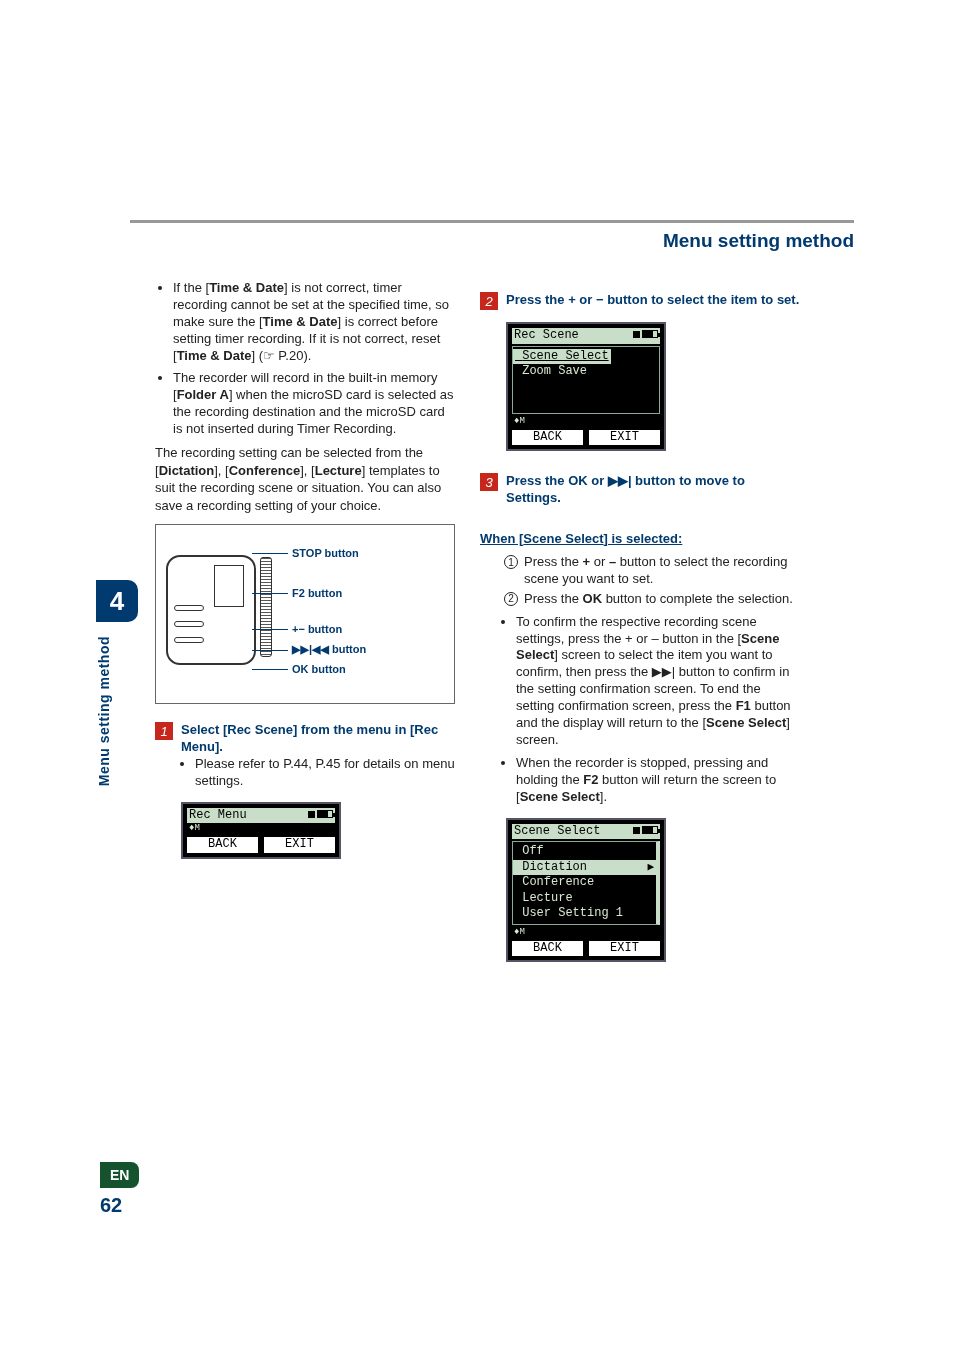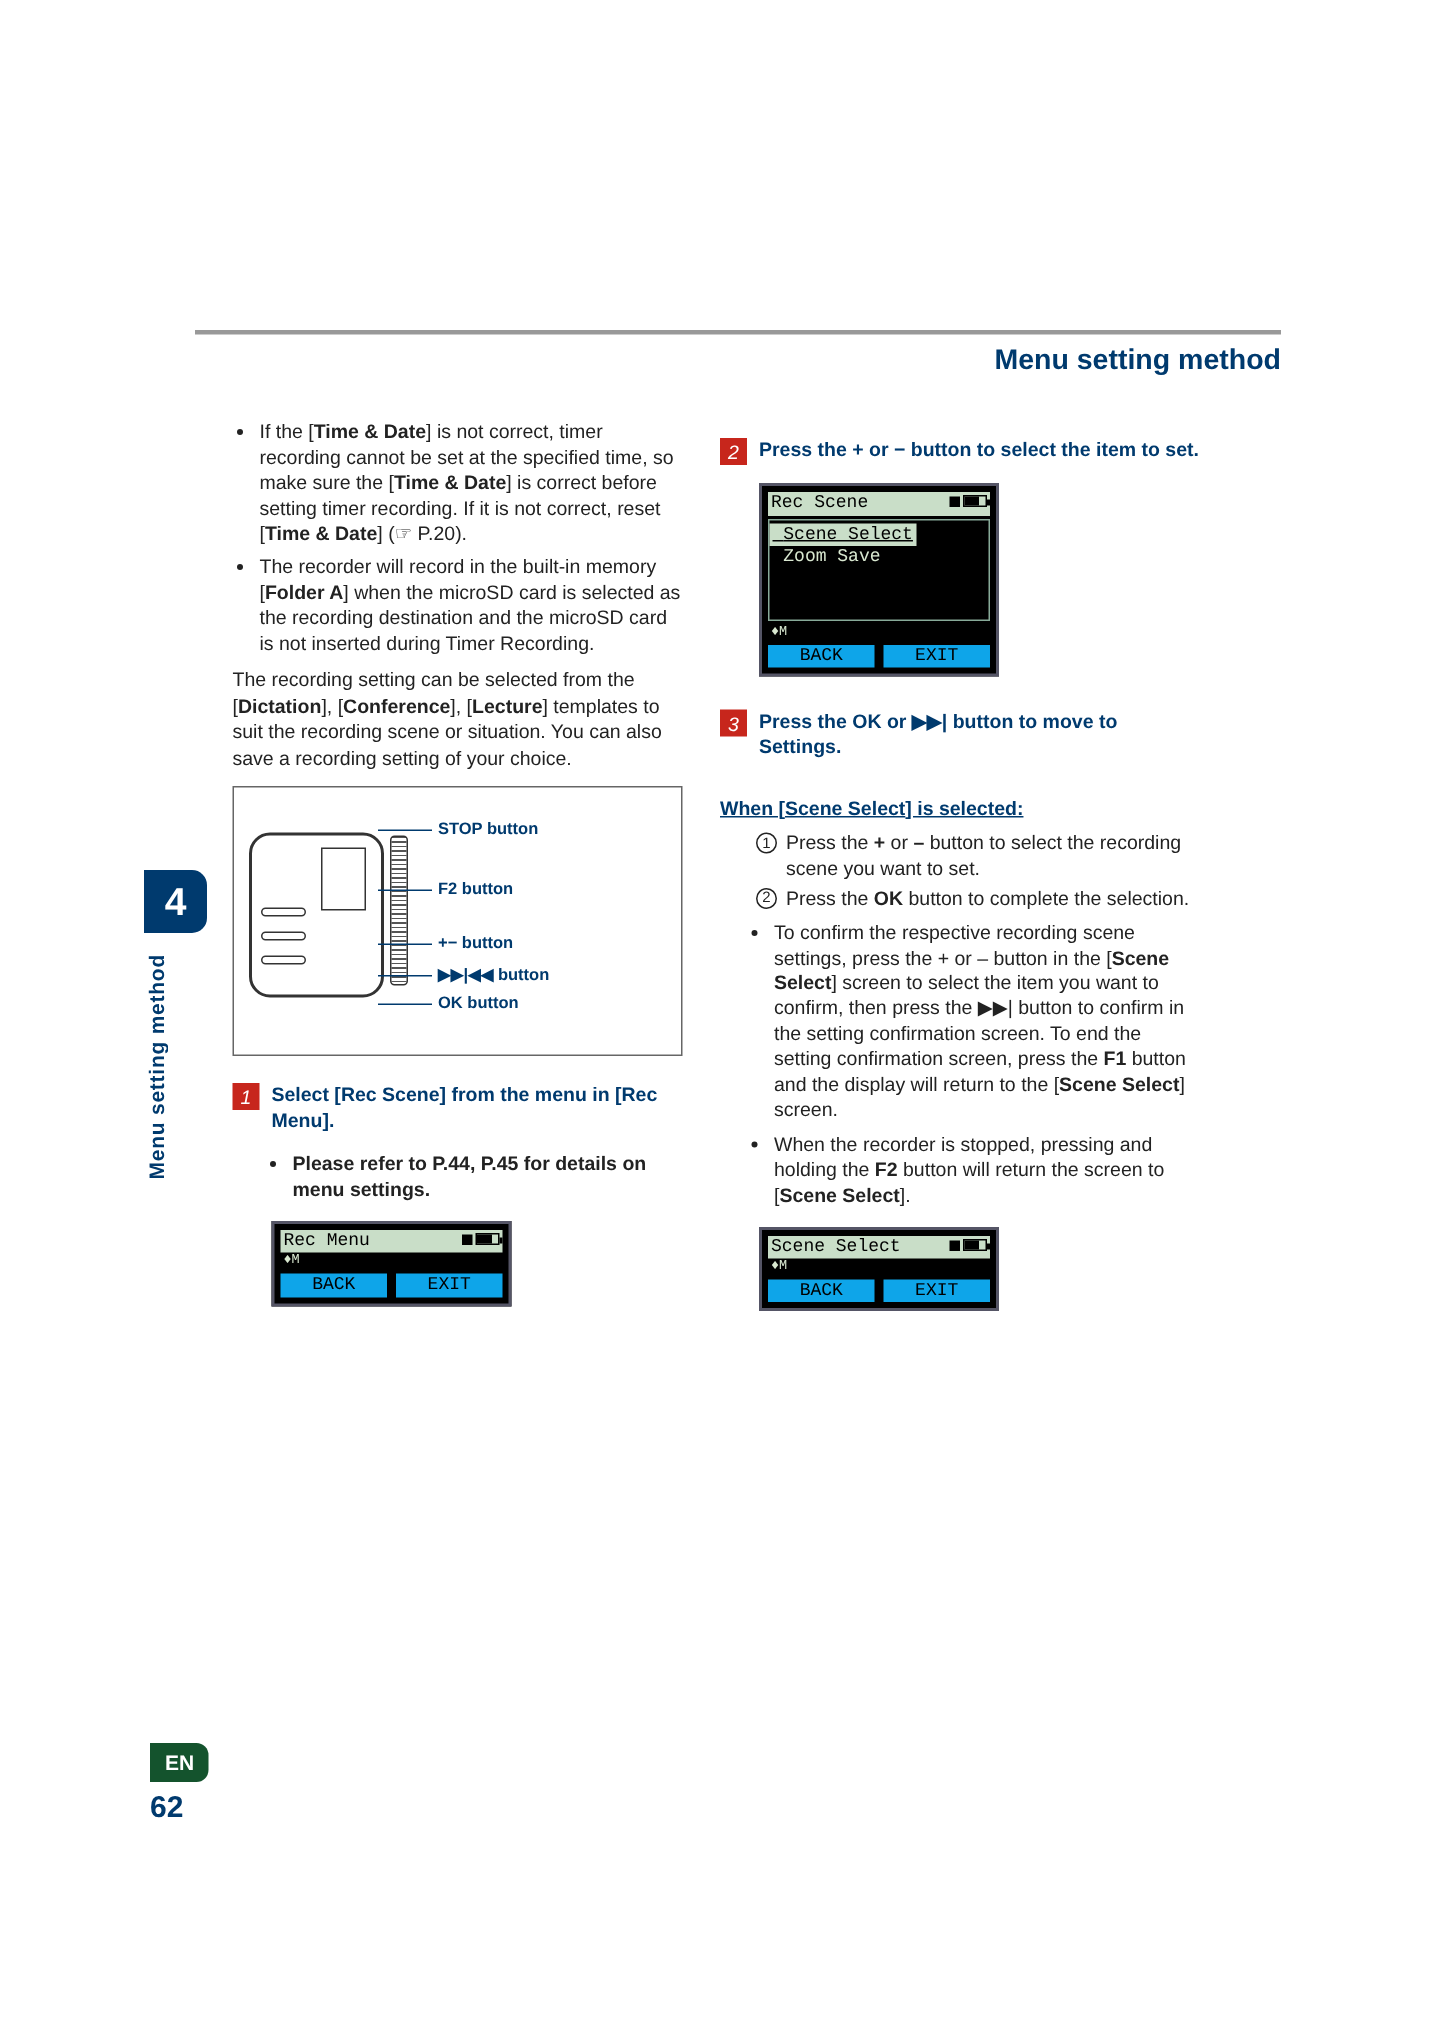--- a/index.html
+++ b/index.html
@@ -110,21 +110,21 @@
   .call.c4{top:118px;} .call.c5{top:138px;}
   .stepline { display: flex; align-items: flex-start; gap: 8px; margin-top: 12px; }
   .stepnum {
     background: #c7261c; color: #fff;
     width: 18px; height: 18px;
     display: flex; align-items: center; justify-content: center;
     font-style: italic; font-size: 13px;
     flex-shrink: 0;
   }
   .steptext { color: #003a6e; font-weight: bold; line-height: 1.3; }
-  ul.sub { list-style: disc; padding-left: 40px; margin-top: 12px; font-weight: bold; }
+  ul.sub { list-style: disc; padding-left: 40px; margin-top: 0; }
   ul.sub li { line-height: 1.3; margin-bottom: 4px; }
   .lcd {
     width: 160px;
     background: #000;
     color: #d9e8d0;
     font-family: "Courier New", monospace;
     font-size: 12px;
     padding: 4px;
     margin: 12px 0 6px 26px;
     border: 2px solid #556;
@@ -146,21 +146,21 @@
     display: inline-block;
   }
   .lcd .hl.full { display:flex; justify-content:space-between; width:100%; }
   .lcd .row { padding: 0 2px; white-space: pre; }
   .lcd .ftr {
     display: flex;
     justify-content: space-between;
     margin-top: 2px;
   }
   .lcd .btn {
-    background: #0ea5e9;
+    background: #ffffff;
     color: #000;
     width: 48%;
     text-align: center;
   }
   .lcd .inner {
     border: 1px solid #8a9;
     margin: 2px 0;
     padding: 2px 0;
   }
   .lcd .inner.scroll { border-right: 4px solid #c9dec8; }
@@ -352,19 +352,29 @@
     <li>
       <span>When the recorder is stopped, pressing and holding the </span><span class="bold">F2</span><span> button will return the screen to [</span><span class="bold">Scene Select</span><span>].</span>
     </li>
   </ul>
 
   <div class="lcd">
     <div class="hdr">
         <span>Scene Select</span>
         <span><span class="stopicon"></span><span class="batt"></span></span>
       </div>
+    <div class="inner scroll">
+      <div class="row">&nbsp;<span>Off</span></div>
+      <div class="hl full">
+          <span>&nbsp;<span>Dictation</span></span>
+          <span class="arrow-right">▶</span>
+        </div>
+      <div class="row">&nbsp;<span>Conference</span></div>
+      <div class="row">&nbsp;<span>Lecture</span></div>
+      <div class="row">&nbsp;<span>User Setting 1</span></div>
+    </div>
     <div class="row" style="font-size:9px;">♦M</div>
     <div class="ftr">
       <div class="btn">BACK</div>
       <div class="btn">EXIT</div>
     </div>
   </div>
 </div>
 
 </body></html>

